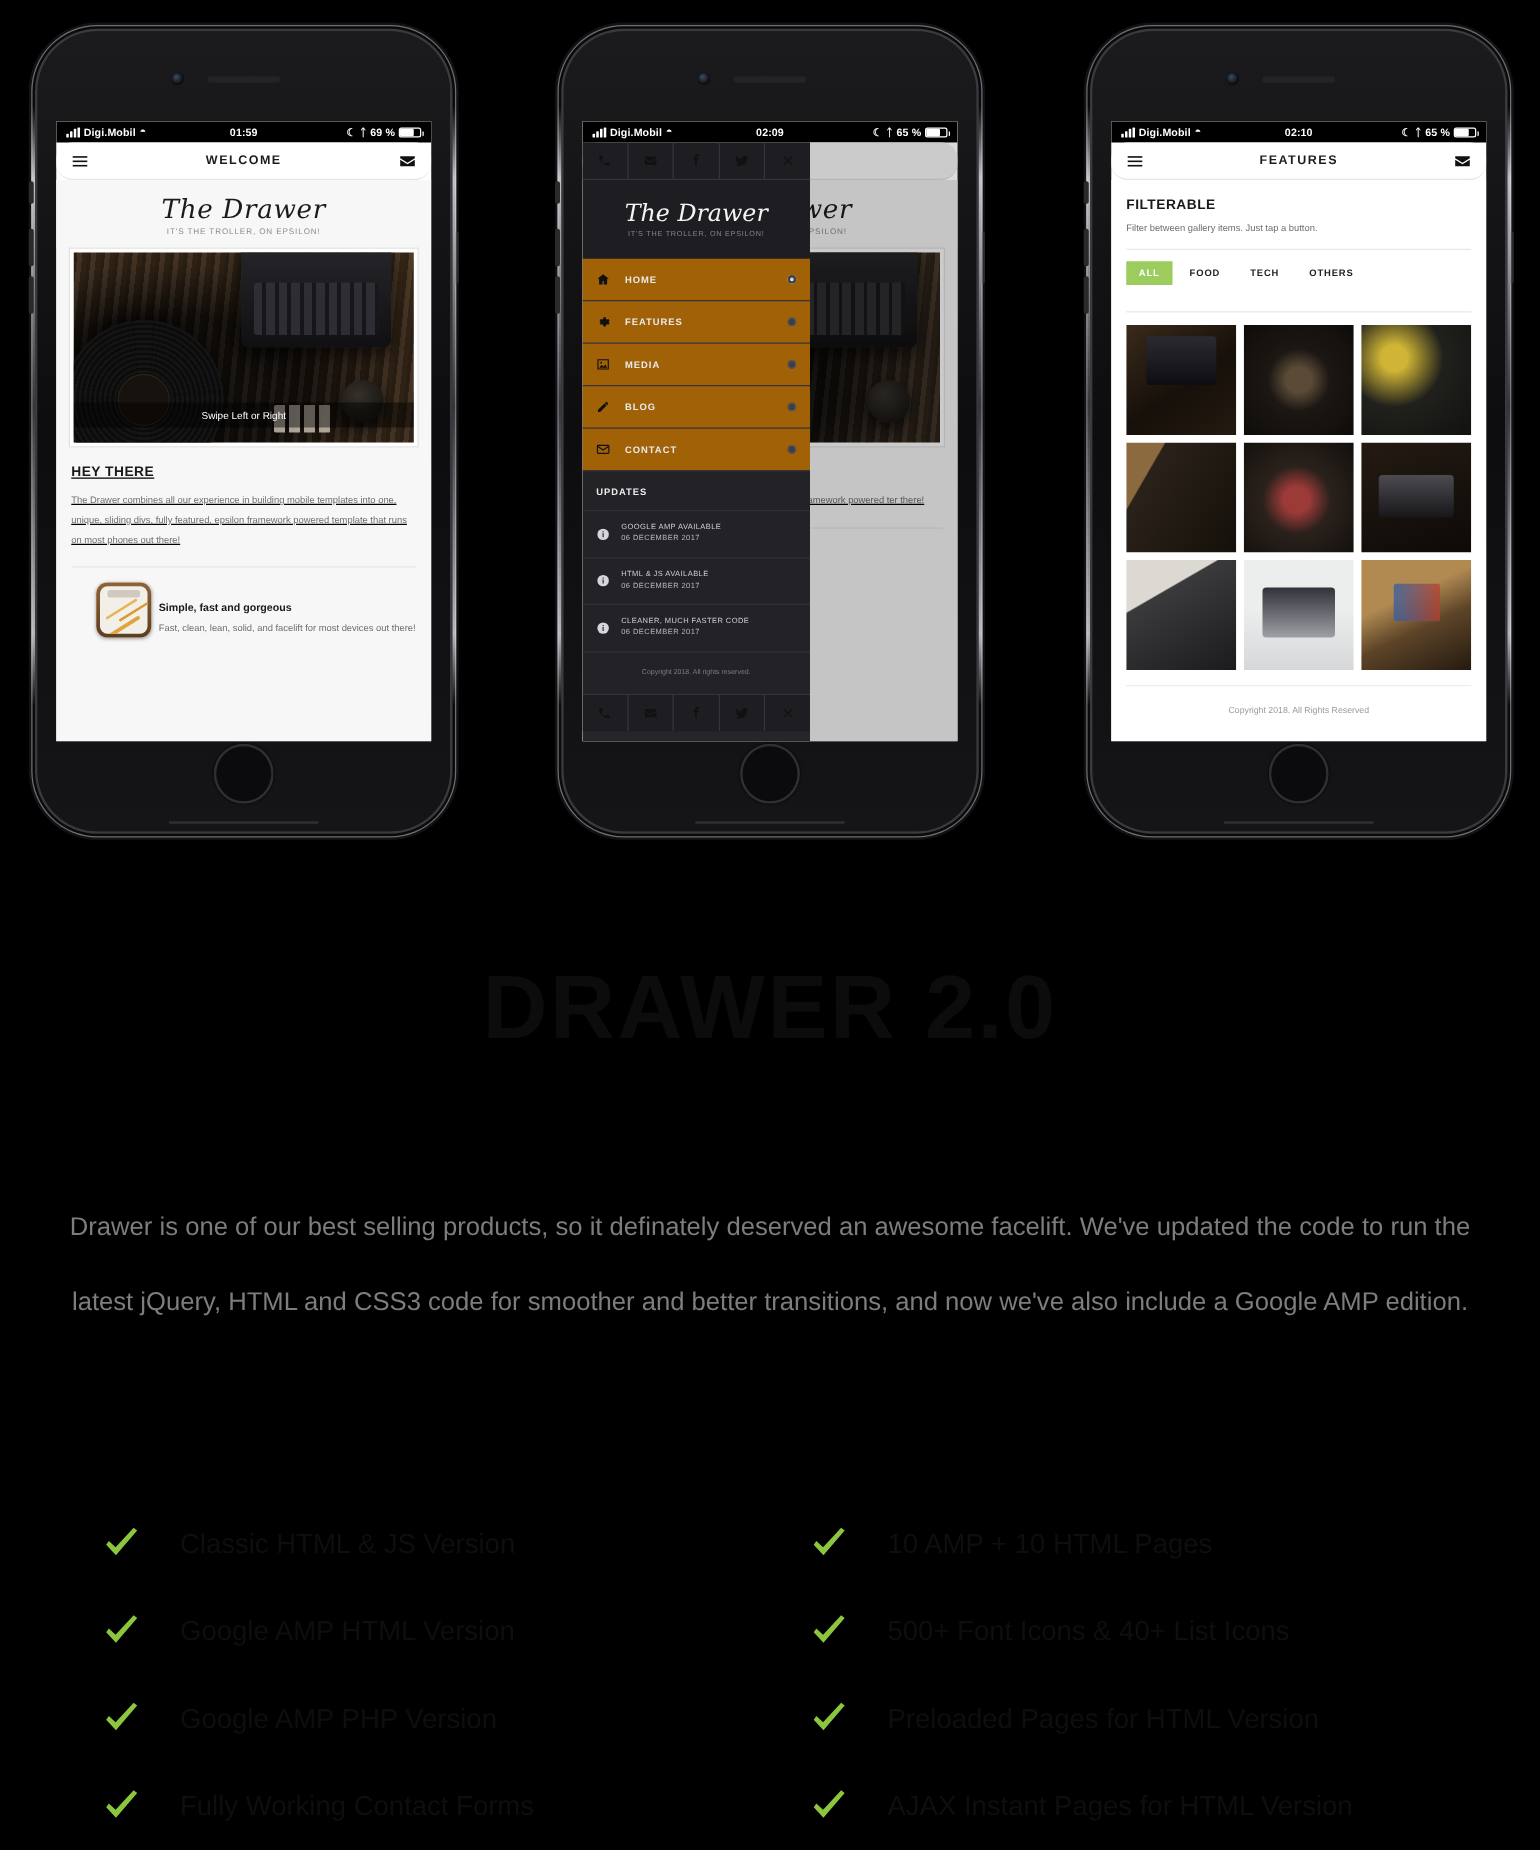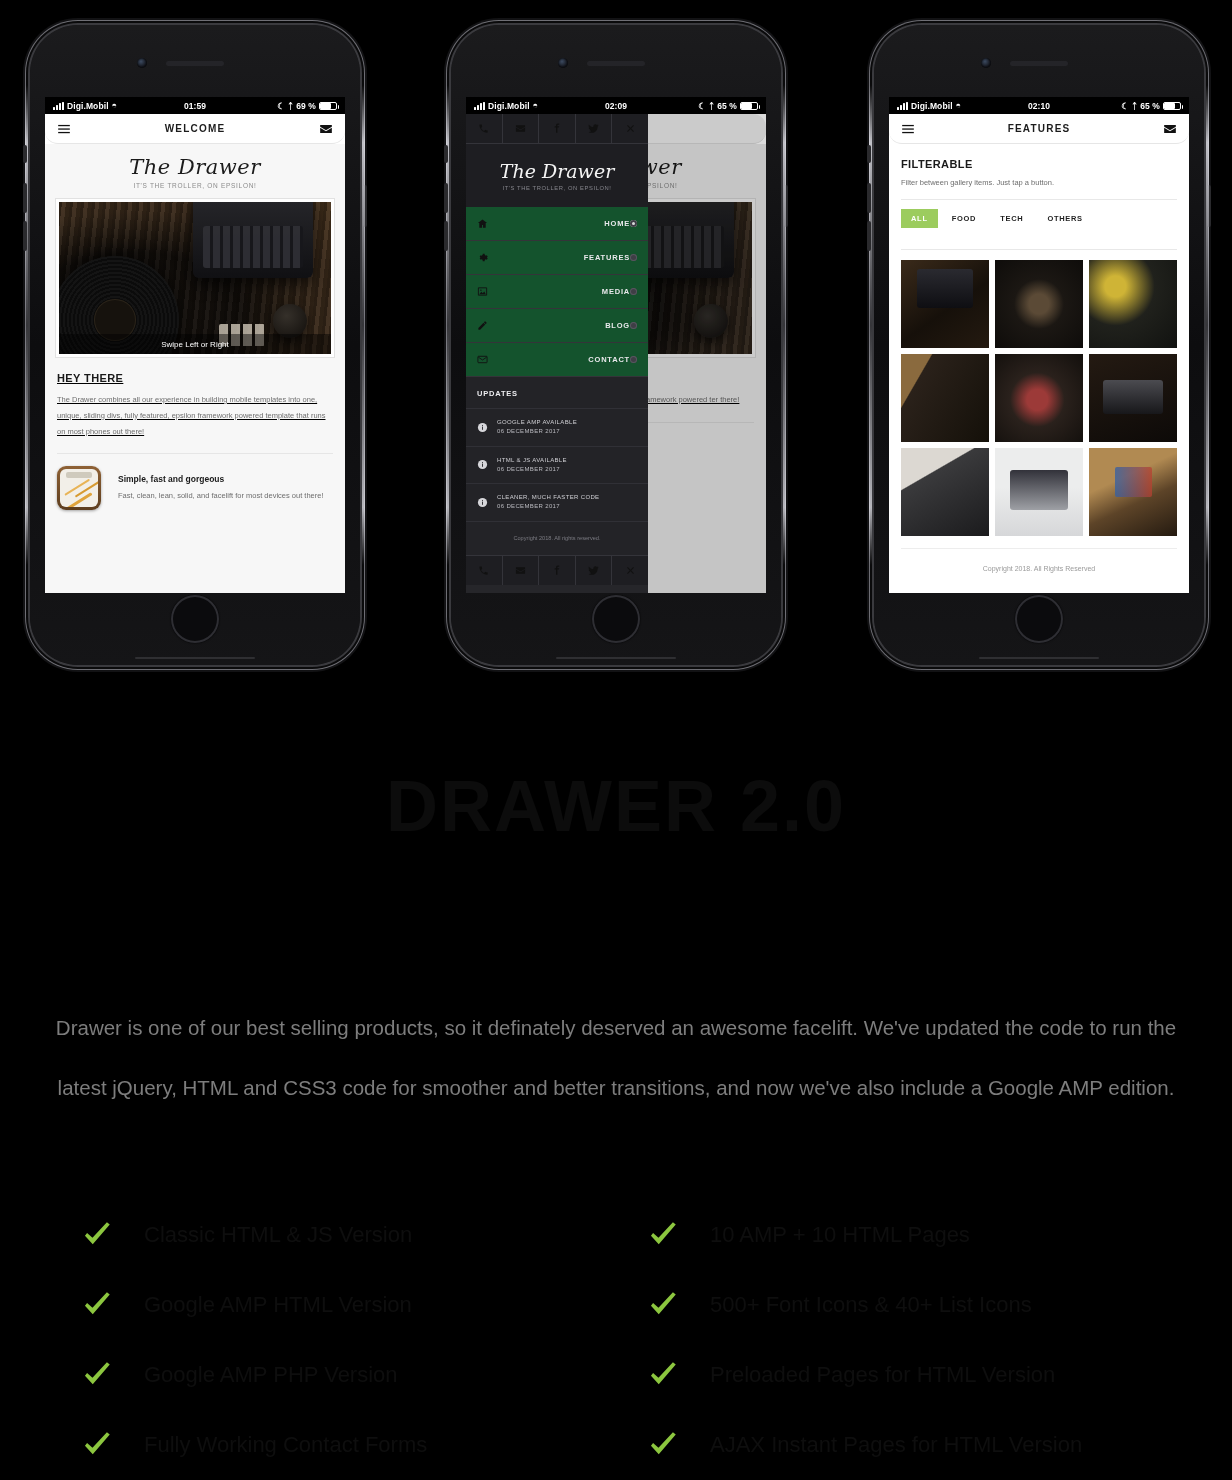--- a/index.html
+++ b/index.html
@@ -94,49 +94,49 @@
      width:42px; height:42px; border-radius:50%; background:#16120d; box-shadow: inset 0 0 0 1px #2b241a;}
   .typewriter{ position:absolute; right:18px; top:-6px; width:120px; height:82px; border-radius:6px;
      background: linear-gradient(180deg,#26262a,#101013); box-shadow:0 6px 16px rgba(0,0,0,.7); }
   .typewriter::before{ content:""; position:absolute; left:10px; bottom:10px; right:10px; height:42px; border-radius:3px;
      background: repeating-linear-gradient(90deg,#2f2f35 0 7px, #17171b 7px 10px),
                  repeating-linear-gradient(180deg,#2f2f35 0 7px, #17171b 7px 10px); opacity:.95;}
   .cup{ position:absolute; right:24px; bottom:16px; width:34px; height:34px; border-radius:50%;
      background:radial-gradient(circle at 40% 35%,#35302a,#100d0a); box-shadow:0 4px 10px rgba(0,0,0,.6);}
   .dice{ position:absolute; right:66px; bottom:8px; width:46px; height:22px;
      background: repeating-linear-gradient(90deg,#cfc6b7 0 9px, transparent 9px 12px); opacity:.8; border-radius:2px;}
-  .slider .cap{ position:absolute; left:0; right:0; bottom:0; height:20px; background:rgba(0,0,0,.45);
+  .slider .cap{ position:absolute; left:0; right:0; bottom:12px; height:20px; background:rgba(0,0,0,.45);
      color:#fff; font-size:8px; display:flex; align-items:center; justify-content:center; }
 
   .sect{ padding:14px 12px 0;text-decoration:underline; }
   .h-title{ font-size:11px; font-weight:bold; color:#1a1a1a; letter-spacing:.4px; margin-bottom:8px; }
   .p-body{ font-size:7.5px; color:#6e6e6e; line-height:2.1; }
   .divider{ height:1px; background:#e6e6e6; margin:14px 12px 0; }
 
-  .feature{ display:flex; gap:17px; padding:12px 12px 0; align-items:center; }
+  .feature{ display:flex; gap:6px; padding:12px 12px 0; align-items:flex-end;margin-left:20px; }
   .ficon{ width:44px; height:44px; flex:0 0 44px; border-radius:9px;
      background:linear-gradient(180deg,#8f6236,#5d3d1e); padding:3px; box-shadow:0 1px 3px rgba(0,0,0,.35);}
   .ficon .inner{ width:100%; height:100%; border-radius:6px; background:#f2efe8; position:relative; overflow:hidden;}
   .ficon .inner::before{content:""; position:absolute; left:6px; top:3px; width:26px; height:6px; background:#cfcabd; border-radius:2px;}
   .ficon .inner::after{content:""; position:absolute; left:4px; bottom:4px; width:30px; height:3px;
      background:#e0a43c; transform:rotate(-32deg); border-radius:2px;
      box-shadow: 14px -6px 0 -0.5px #d79b33, 6px -13px 0 -0.5px #e8b457;}
   .ftext .ft{ font-size:8.5px; font-weight:bold; color:#1a1a1a; margin-bottom:5px; }
   .ftext .fd{ font-size:7.5px; color:#6e6e6e; line-height:1.9; }
 
   
   .drawer{ position:absolute; left:0; top:17px; width:182px; bottom:0; background:#26262a; z-index:4; }
   .dsocial{ display:flex; height:30px; border-bottom:1px solid #34343a; background:#1e1e22;}
   .dsocial > div{ flex:1; display:flex; align-items:center; justify-content:center; color:#e8e8ea; border-right:1px solid #34343a;}
   .dsocial > div:last-child{border-right:none;}
   .dsocial .ic{ width:11px; height:11px; }
   .dbrand{ text-align:center; padding:18px 0 16px; background:#1e1e22; }
   .dbrand .script{ font-family:"DejaVu Serif", serif; font-style:italic; font-size:19px; color:#f4f4f4; line-height:1;}
   .dbrand .tag{ font-size:5.8px; letter-spacing:.6px; color:#85858c; margin-top:4px; }
-  .dnav{ background:#14532d;text-align:right; }
+  .dnav{ background:#a16207; }
   .dnav .item{ display:flex; align-items:center; height:34px; padding:0 11px; border-bottom:1px solid #343439; color:#e9e9ec; }
   .dnav .item .ic{ width:11px; height:11px; flex:0 0 11px; }
   .dnav .item .lbl{ flex:1; margin-left:12px; font-size:7.5px; font-weight:bold; letter-spacing:.8px; }
   .dot{ width:7px; height:7px; border-radius:50%; background:#3e3e45; box-shadow: inset 0 0 0 1px #57575f; }
   .dot.on{ background:#d8d8dc; box-shadow: inset 0 0 0 2px #3e3e45; }
   .dupd{ background:#232327; }
   .dupd .hd{ font-size:7.5px; font-weight:bold; color:#ededf0; letter-spacing:.8px; padding:12px 11px 10px; }
   .upd{ display:flex; gap:9px; align-items:center; padding:9px 11px; border-top:1px solid #303036; }
   .upd .ic{ width:11px; height:11px; color:#d6d6da; flex:0 0 11px; }
   .upd .t{ font-size:6px; color:#b9b9bf; letter-spacing:.35px; line-height:1.55; }
@@ -176,21 +176,21 @@
   .t7 i{ background: linear-gradient(150deg,#dcd8d2 0 30%, #3a3a3c 31%, #1b1b1d 100%); }
   .t8 i{ background: linear-gradient(180deg,#eceded 0 45%, #d6d7d9 100%); }
   .t8 i::after{content:""; position:absolute; left:17%; top:25%; width:66%; height:46%; background:linear-gradient(180deg,#32323a,#9ea0a5); border-radius:3px;}
   .t9 i{ background: linear-gradient(155deg,#b18a52 0 35%, #5d4428 60%, #241a10 100%); }
   .t9 i::after{content:""; position:absolute; left:30%; top:22%; width:42%; height:34%; background:linear-gradient(90deg,#2f5fa8,#b8402f); opacity:.75; border-radius:2px;}
 
   
   .hero{ position:absolute; left:0; right:0; top:770px; text-align:center; }
   .hero h1{ font-size:72px; font-weight:bold; letter-spacing:2px; color:#0c0c0c; line-height:1; }
   .hero h2{ font-size:32px; font-weight:bold; color:#3c3c3c; margin-top:18px; letter-spacing:.3px; }
-  .lead{ position:absolute; left:52px; right:52px; top:998px; text-align:center; color:#7d7d7d;
+  .lead{ position:absolute; left:52px; right:52px; top:952px; text-align:center; color:#7d7d7d;
          font-size:20.5px; line-height:60px; }
 
   
   .checklist{ position:absolute; left:80px; right:40px; top:1200px;
      display:grid; grid-template-columns:1fr 1fr; column-gap:20px; row-gap:0; }
   .chk{ display:flex; align-items:center; height:70px; }
   .chk .tick{ width:34px; height:34px; flex:0 0 34px; }
   .chk .tick svg{ width:100%; height:100%; display:block; }
   .chk .lab{ margin-left:30px; font-size:22px; color:#0e0e0e; }
 </style>

